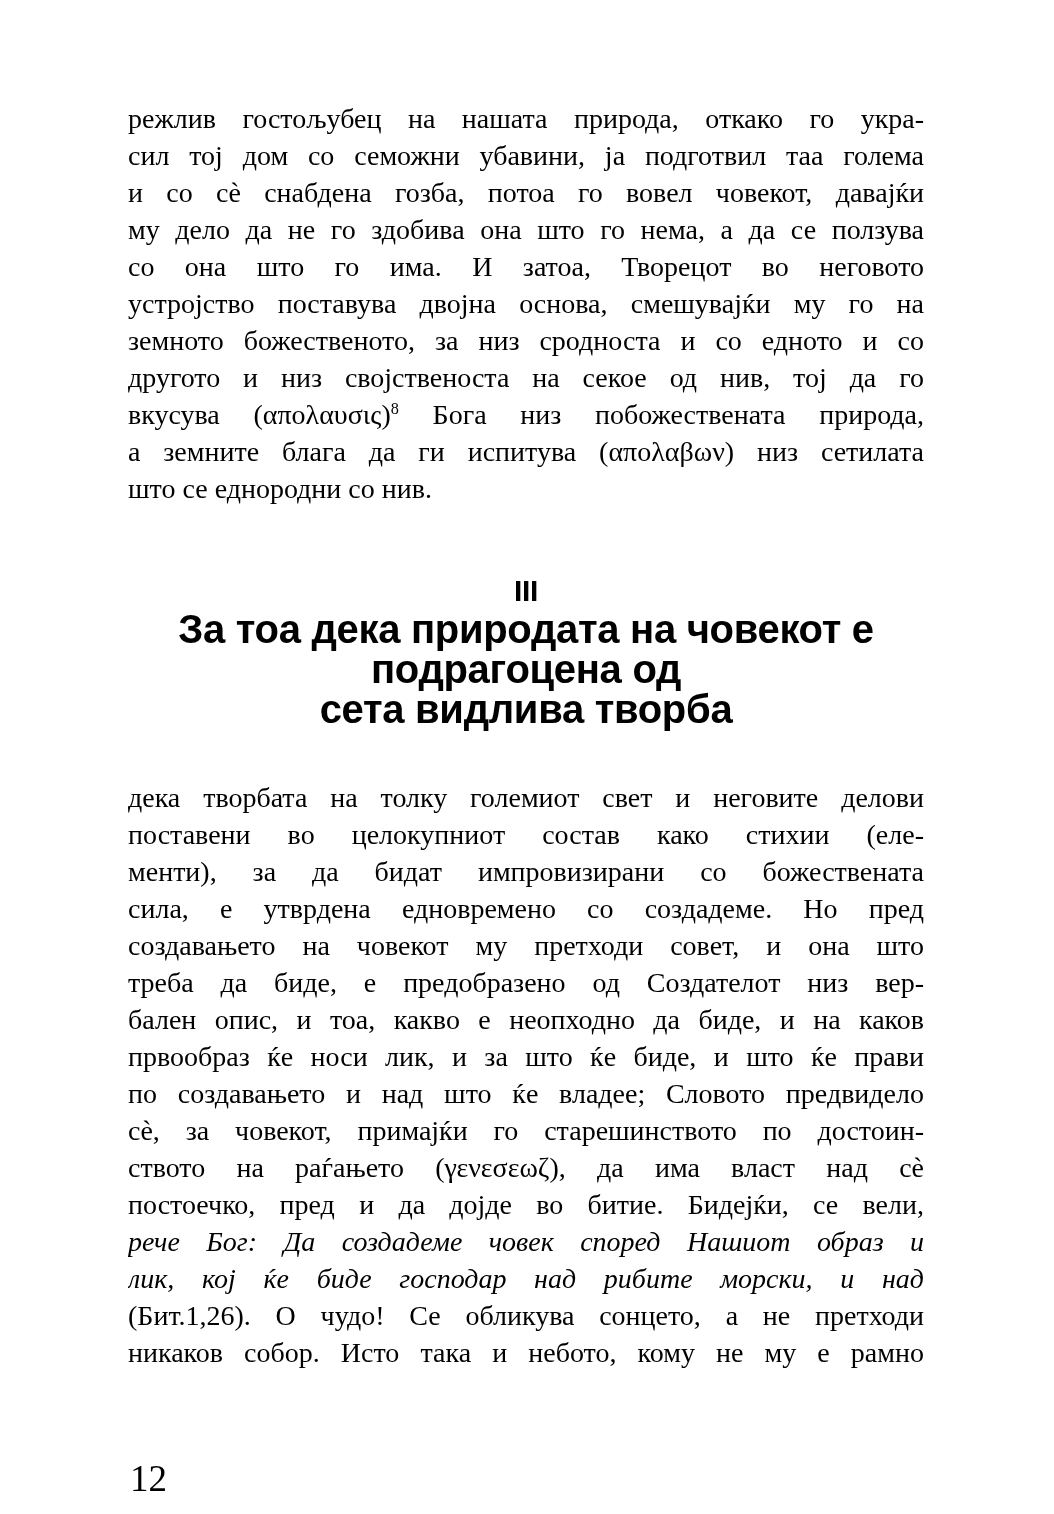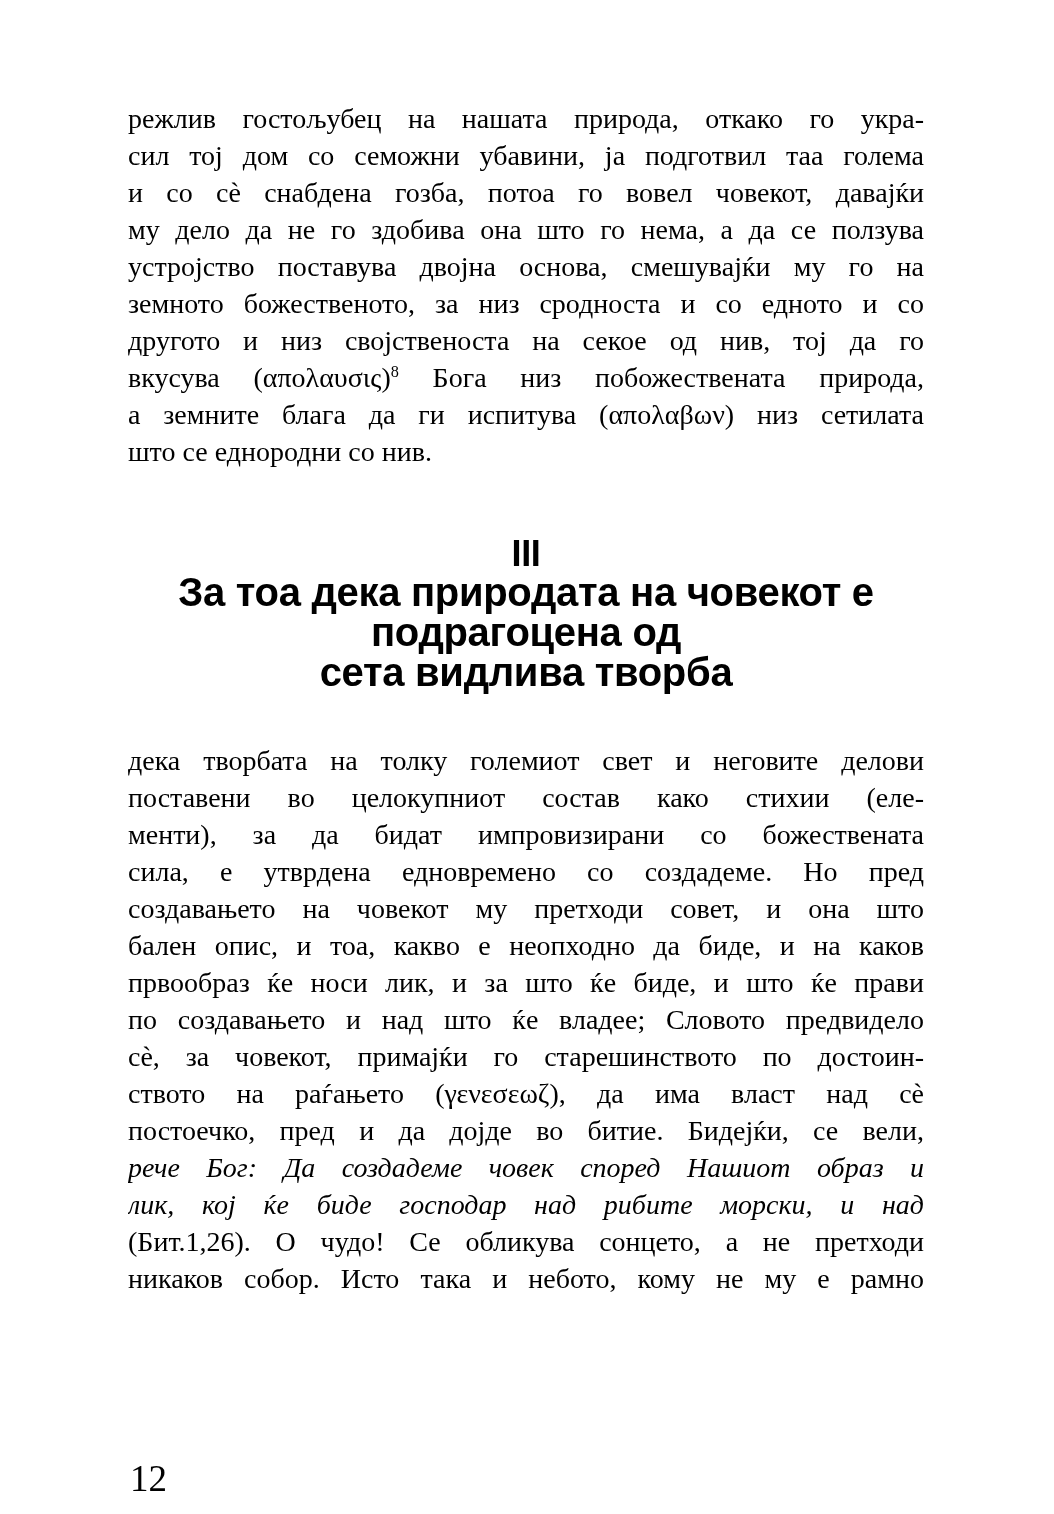--- a/index.html
+++ b/index.html
@@ -49,21 +49,21 @@
     vertical-align: super;
   }
   .heading {
     margin-top: 66px;
     font-family: "Liberation Sans", sans-serif;
     font-weight: bold;
     text-align: center;
     letter-spacing: -0.3px;
   }
   .heading .chapter {
-    font-size: 36px;
+    font-size: 30px;
     line-height: 36px;
   }
   .heading .title-line {
     font-size: 40px;
     line-height: 40px;
   }
   .heading .title-line:first-of-type {
     margin-top: 3px;
   }
   #para-1 {
@@ -80,40 +80,42 @@
 </style>
 </head>
 <body>
 
 <div class="textblock">
   <div id="para-0" class="para">
       <div class="line">режлив гостољубец на нашата природа, откако го укра-</div>
       <div class="line">сил тој дом со семожни убавини, ја подготвил таа голема</div>
       <div class="line">и со сѐ снабдена гозба, потоа го вовел човекот, давајќи</div>
       <div class="line">му дело да не го здобива она што го нема, а да се ползува</div>
+      <div class="line">со она што го има. И затоа, Творецот во неговото</div>
       <div class="line">устројство поставува двојна основа, смешувајќи му го на</div>
       <div class="line">земното божественото, за низ сродноста и со едното и со</div>
       <div class="line">другото и низ својственоста на секое од нив, тој да го</div>
       <div class="line"><span>вкусува (απολαυσις)</span><sup>8</sup><span> Бога низ побожествената природа,</span></div>
       <div class="line">а земните блага да ги испитува (απολαβων) низ сетилата</div>
       <div class="line no-just">што се еднородни со нив.</div>
     </div>
 
   <div class="heading">
     <div class="chapter">III</div>
     <div class="title-line">За тоа дека природата на човекот е подрагоцена од</div>
     <div class="title-line">сета видлива творба</div>
   </div>
 
   <div id="para-1" class="para">
       <div class="line">дека творбата на толку големиот свет и неговите делови</div>
       <div class="line">поставени во целокупниот состав како стихии (еле-</div>
       <div class="line">менти), за да бидат импровизирани со божествената</div>
       <div class="line">сила, е утврдена едновремено со создадеме. Но пред</div>
       <div class="line">создавањето на човекот му претходи совет, и она што</div>
+      <div class="line">треба да биде, е предобразено од Создателот низ вер-</div>
       <div class="line">бален опис, и тоа, какво е неопходно да биде, и на каков</div>
       <div class="line">првообраз ќе носи лик, и за што ќе биде, и што ќе прави</div>
       <div class="line">по создавањето и над што ќе владее; Словото предвидело</div>
       <div class="line">сѐ, за човекот, примајќи го старешинството по достоин-</div>
       <div class="line">ството на раѓањето (γενεσεωζ), да има власт над сѐ</div>
       <div class="line">постоечко, пред и да дојде во битие. Бидејќи, се вели,</div>
       <div class="line italic">рече Бог: Да создадеме човек според Нашиот образ и</div>
       <div class="line italic">лик, кој ќе биде господар над рибите морски, и над</div>
       <div class="line">(Бит.1,26). О чудо! Се обликува сонцето, а не претходи</div>
       <div class="line">никаков собор. Исто така и небото, кому не му е рамно</div>

